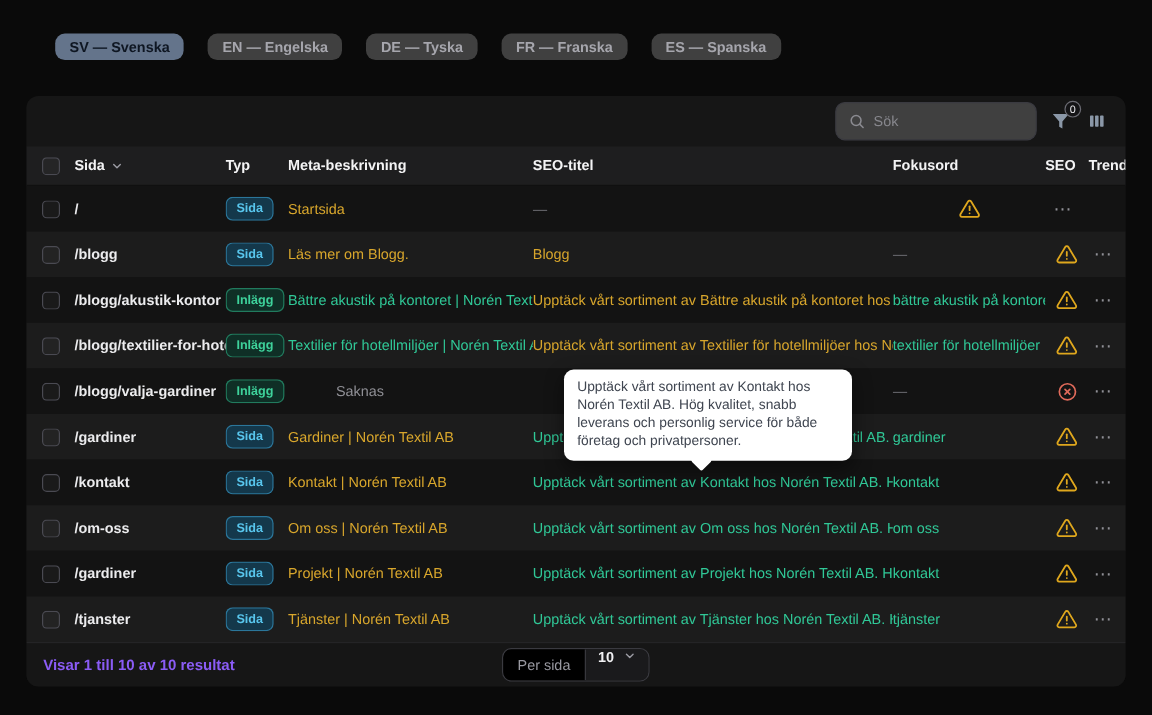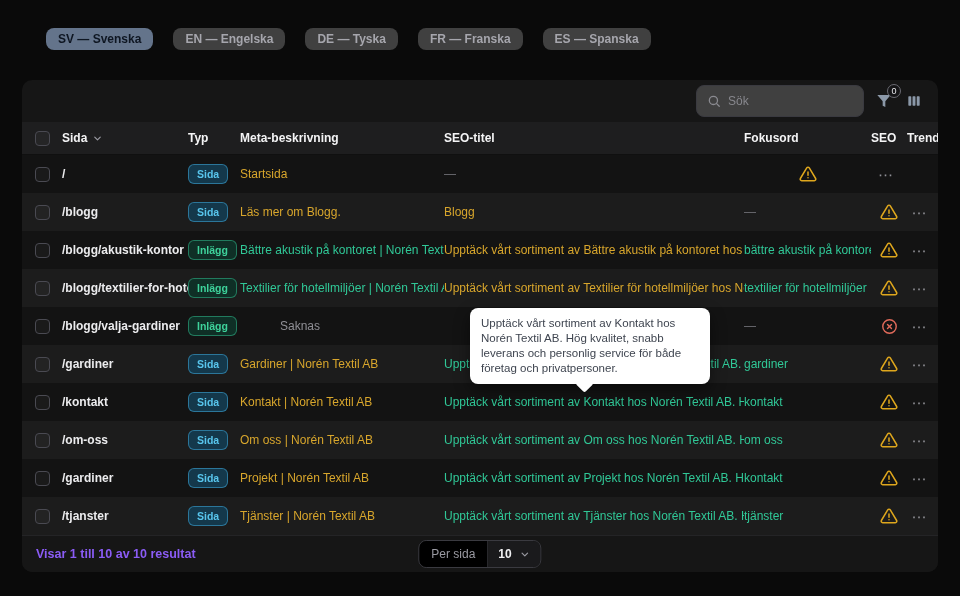--- a/index.html
+++ b/index.html
@@ -58,21 +58,21 @@
 
   
   .tfoot { position:absolute; left:0; right:0; bottom:0; height:37px; background:#161616;
     border-top:1px solid #242426; display:flex; align-items:center; padding:0 14px; }
   .results { font-size:12.5px; font-weight:700; color:#8b5cf6; }
   .per-page { position:absolute; left:50%; transform:translateX(-50%); height:28px;
     display:flex; align-items:stretch; border:1px solid #3a3a40; border-radius:8px;
     overflow:hidden; cursor:pointer; }
   .pp-label { display:flex; align-items:center; padding:0 12px; background:#000000;
     color:#9a9aa2; font-size:12px; border-right:1px solid #3a3a40; }
-  .pp-value { display:flex; align-items:center; gap:8px; padding:0 10px; background:#1a1a1c;
+  .pp-value { display:flex; gap:8px; padding:0 10px; background:#1a1a1c;
     color:#f0f0f2; font-size:12px; font-weight:600; }
 
   
   .tooltip { position:absolute; left:470px; bottom:212px; width:240px; background:#ffffff;
     border-radius:8px; padding:8px 11px; font-size:11.5px; line-height:1.3; color:#3f4550;
     box-shadow:0 6px 16px rgba(0,0,0,0.45); z-index:10; }
   .tooltip-arrow { position:absolute; left:108px; bottom:-6px; width:13px; height:13px;
     background:#ffffff; transform:rotate(45deg); border-radius:2px; }
 
   svg { display:block; }

